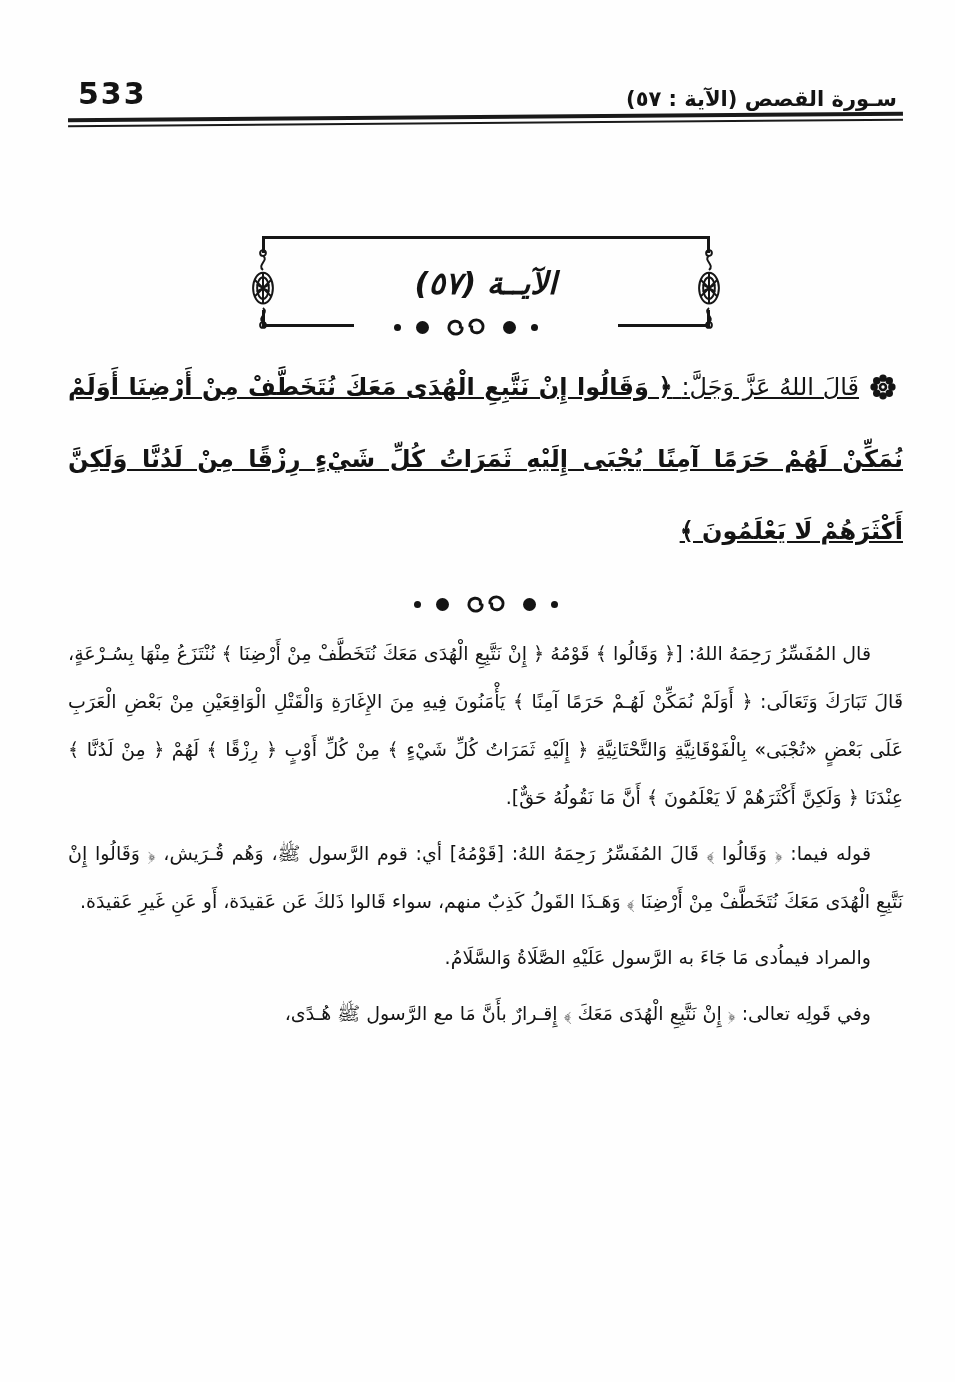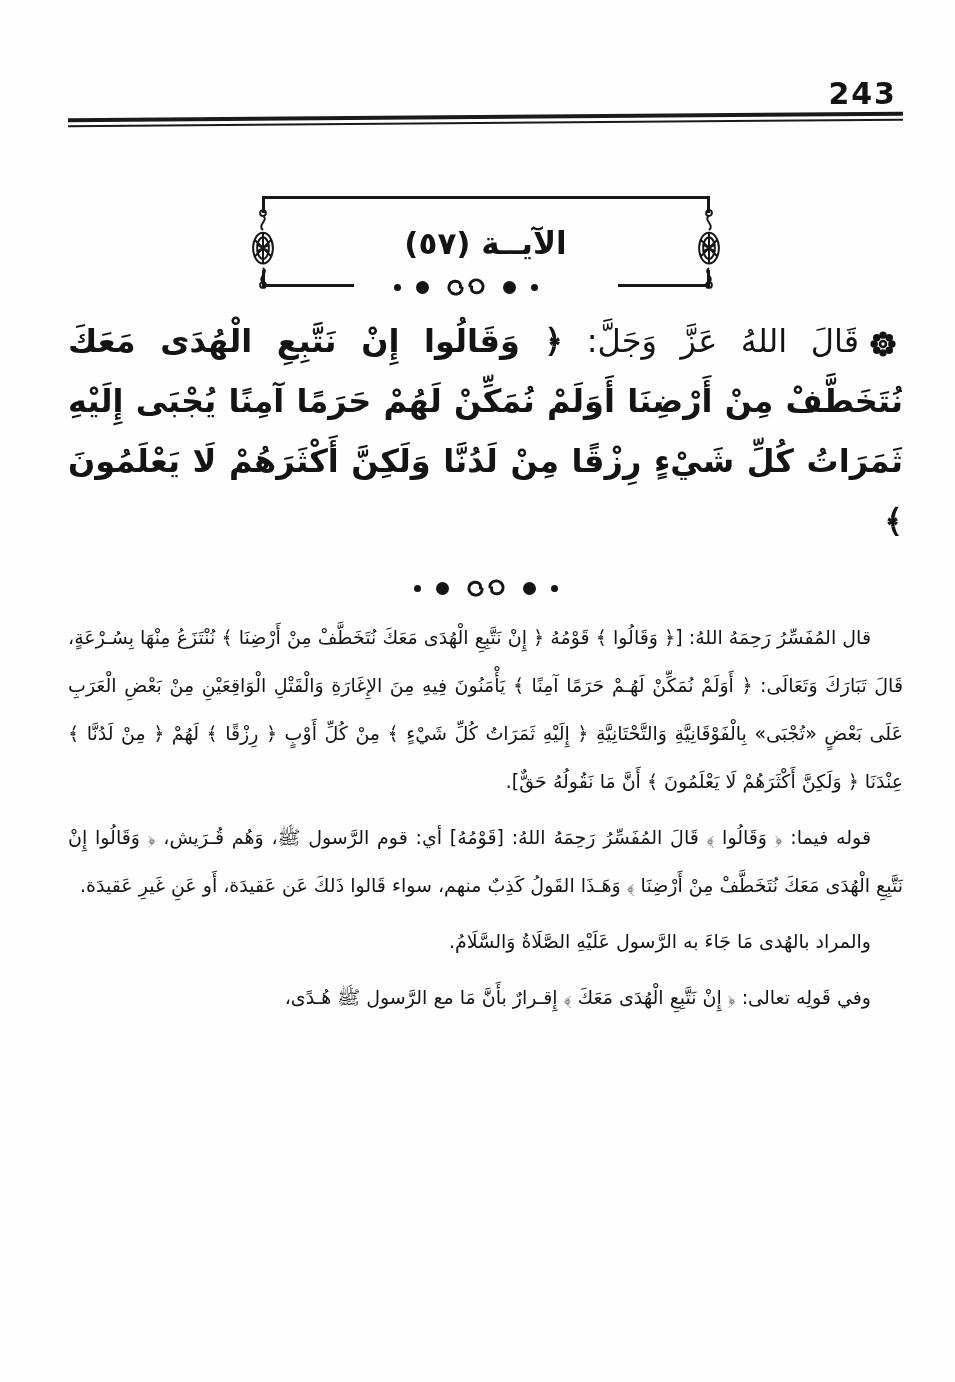--- a/index.html
+++ b/index.html
@@ -25,21 +25,21 @@
   .header-title { font-size: 21px; font-weight: bold; }
   .page-number  { font-size: 30px; font-weight: bold; letter-spacing: 2px; }
   .double-rule {
     height: 9px;
     border-top: 4px solid #1a1a1a;
     border-bottom: 2px solid #1a1a1a;
     transform: rotate(-0.45deg);
   }
   
   .title-box {
-    width: 448px; margin: 72px auto 0; position: relative;
+    width: 448px; margin: 112px auto 0; position: relative; font-style: italic;
   }
   .frame-top {
     height: 17px;
     border-top: 3px solid #161616;
     border-left: 3px solid #161616;
     border-right: 3px solid #161616;
   }
   .box-title {
     text-align: center; font-size: 31px; font-weight: bold;
     padding: 12px 0 8px;
@@ -60,33 +60,34 @@
   .divider.standalone { margin: 26px auto 14px; }
   .d-sm { width: 7px; height: 7px; background: #141414; border-radius: 50%; }
   .d-lg { width: 13px; height: 13px; background: #141414; border-radius: 50%; }
   
   .verse-block { margin-top: 24px; }
   .para {
     font-size: 19px; line-height: 48px;
     text-align: justify; text-indent: 32px;
     margin-bottom: 8px;
   }
-  .verse-para { font-size: 32px; line-height: 60px; text-indent: 6px; }
+  .verse-para { font-size: 24px; line-height: 72px; text-indent: 6px; text-decoration: underline; }
   .rosette { vertical-align: -6px; margin-left: 10px; }
   .quran { font-weight: bold; }
   .citation { font-size: 26px; line-height: 54px; padding-right: 2px; }
   .commentary { margin-top: 14px; }
 </style>
 </head>
 <body>
 
 <div class="page">
 
   <header class="page-header">
-    <div class="page-number">243</div>
+    <div class="header-title">سـورة القصص (الآية : ٥٧)</div>
+    <div class="page-number">533</div>
   </header>
   <div class="double-rule"></div>
 
   <section class="title-box">
     <div class="frame-top"></div>
 
     <svg class="knot knot-right" width="36" height="82" viewBox="0 0 40 90">
       <g stroke="#161616" fill="none" stroke-width="2.2">
         <circle cx="20" cy="5" r="3.2"></circle>
         <path d="M20 8 C13 13 27 18 20 24"></path>
@@ -158,17 +159,17 @@
         <path d="M19 12 C19 18 12 20 8 17 C3 13 5 6 11 5 C15 4.5 18 7 17 11"></path>
       </g>
     </svg>
     <span class="d-lg"></span>
     <span class="d-sm"></span>
   </div>
 
   <section class="commentary">
     <p class="para">قال المُفَسِّرُ رَحِمَهُ اللهُ: [﴿ وَقَالُوا ﴾ قَوْمُهُ ﴿ إِنْ نَتَّبِعِ الْهُدَى مَعَكَ نُتَخَطَّفْ مِنْ أَرْضِنَا ﴾ نُنْتَزَعُ مِنْهَا بِسُـرْعَةٍ، قَالَ تَبَارَكَ وَتَعَالَى: ﴿ أَوَلَمْ نُمَكِّنْ لَهُـمْ حَرَمًا آمِنًا ﴾ يَأْمَنُونَ فِيهِ مِنَ الإِغَارَةِ وَالْقَتْلِ الْوَاقِعَيْنِ مِنْ بَعْضِ الْعَرَبِ عَلَى بَعْضٍ «تُجْبَى» بِالْفَوْقَانِيَّةِ وَالتَّحْتَانِيَّةِ ﴿ إِلَيْهِ ثَمَرَاتُ كُلِّ شَيْءٍ ﴾ مِنْ كُلِّ أَوْبٍ ﴿ رِزْقًا ﴾ لَهُمْ ﴿ مِنْ لَدُنَّا ﴾ عِنْدَنَا ﴿ وَلَكِنَّ أَكْثَرَهُمْ لَا يَعْلَمُونَ ﴾ أَنَّ مَا نَقُولُهُ حَقٌّ].</p>
     <p class="para">قوله فيما: ﴿ وَقَالُوا ﴾ قَالَ المُفَسِّرُ رَحِمَهُ اللهُ: [قَوْمُهُ] أي: قوم الرَّسول ﷺ، وَهُم قُـرَيش، ﴿ وَقَالُوا إِنْ نَتَّبِعِ الْهُدَى مَعَكَ نُتَخَطَّفْ مِنْ أَرْضِنَا ﴾ وَهَـذَا القَولُ كَذِبٌ منهم، سواء قَالوا ذَلكَ عَن عَقيدَة، أَو عَنِ غَيرِ عَقيدَة.</p>
-    <p class="para">والمراد بالهُدى مَا جَاءَ به الرَّسول عَلَيْهِ الصَّلَاةُ وَالسَّلَامُ.</p>
+    <p class="para">والمراد فيماُدى مَا جَاءَ به الرَّسول عَلَيْهِ الصَّلَاةُ وَالسَّلَامُ.</p>
     <p class="para">وفي قَولِه تعالى: ﴿ إِنْ نَتَّبِعِ الْهُدَى مَعَكَ ﴾ إِقـرارٌ بأَنَّ مَا مع الرَّسول ﷺ هُـدًى،</p>
   </section>
 
 </div>
 
 </body></html>

